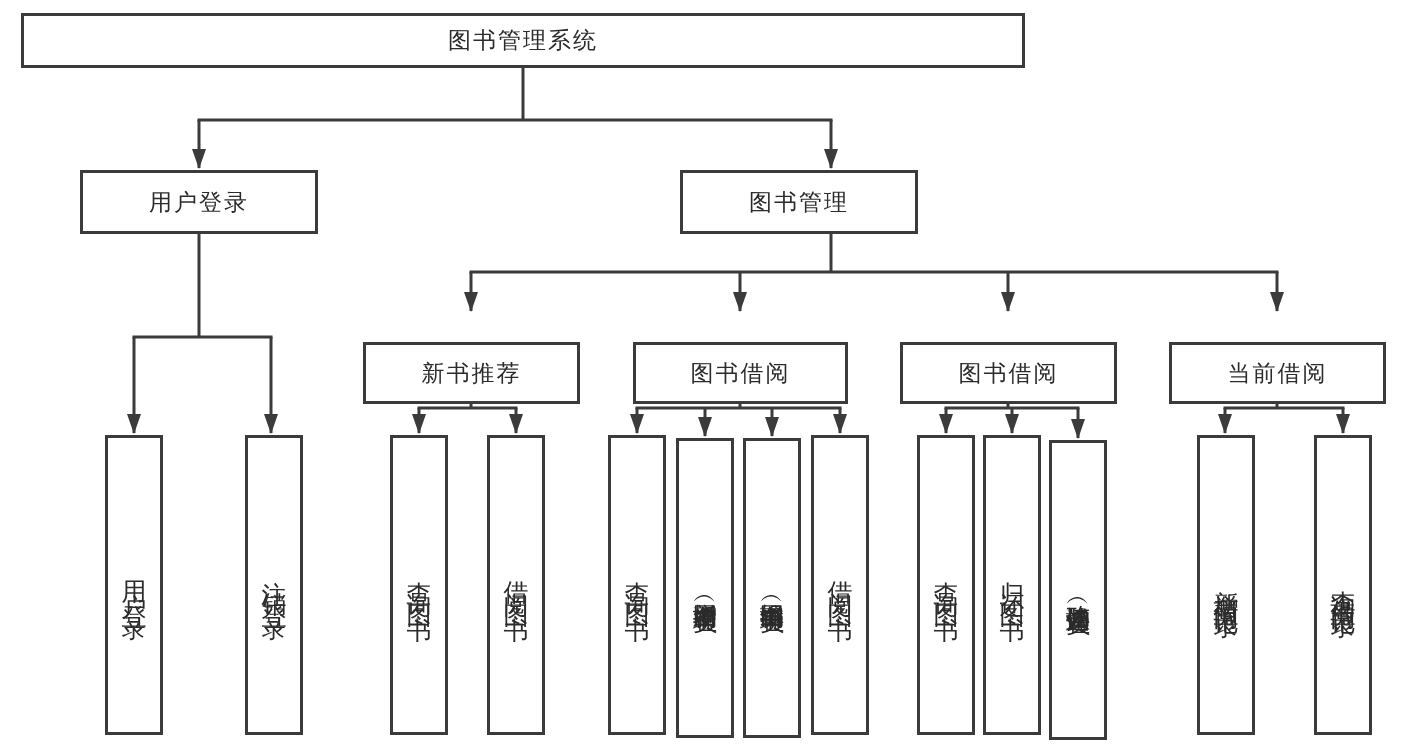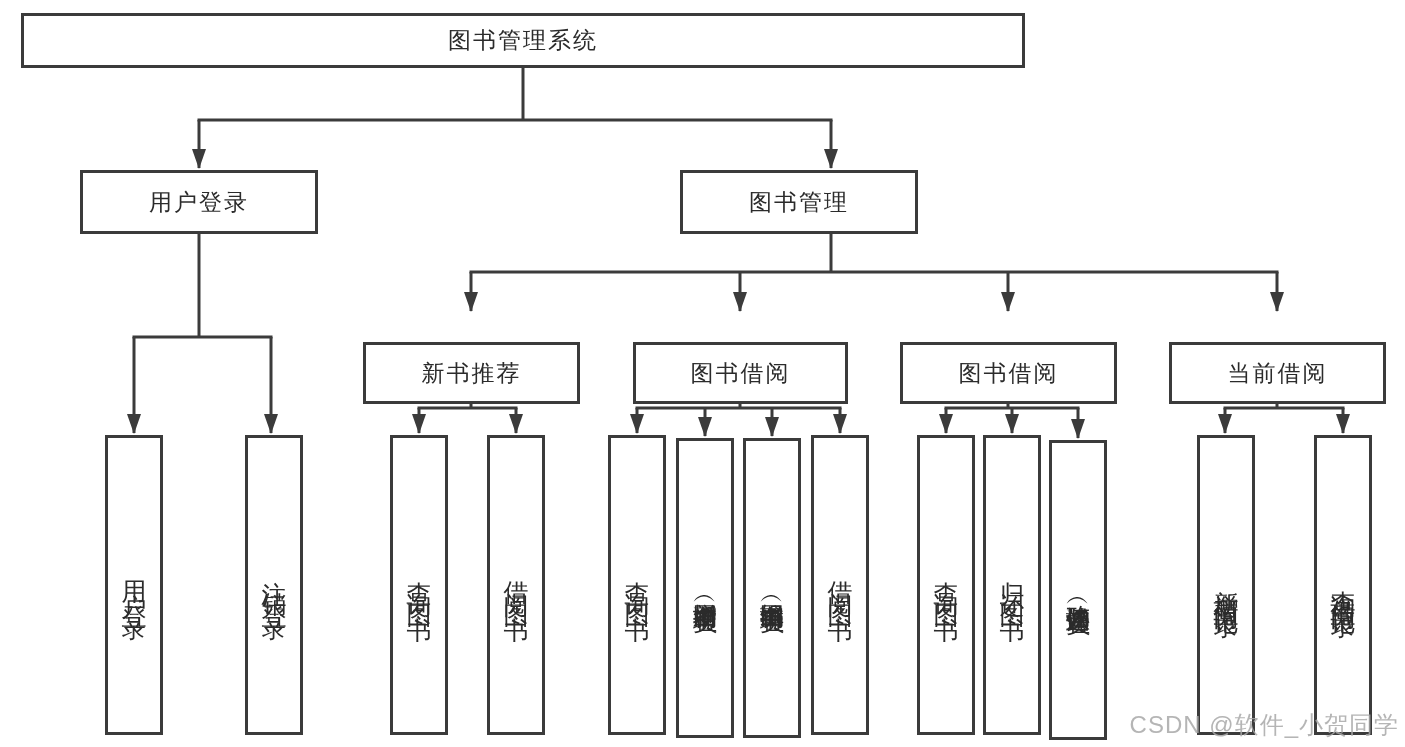--- a/index.html
+++ b/index.html
@@ -176,15 +176,14 @@
     <span class="vtext ls-tight">确认归还（管理员）</span>
   </div>
 
   <div class="node leaf" id="leaf-r1">
     <span class="vtext ls-med">新增借阅记录</span>
   </div>
   <div class="node leaf" id="leaf-r2">
     <span class="vtext ls-med">查询借阅记录</span>
   </div>
 
-  <div id="watermark">CSDN @软件_小贺同学</div>
 
 </div>
 
 </body></html>

